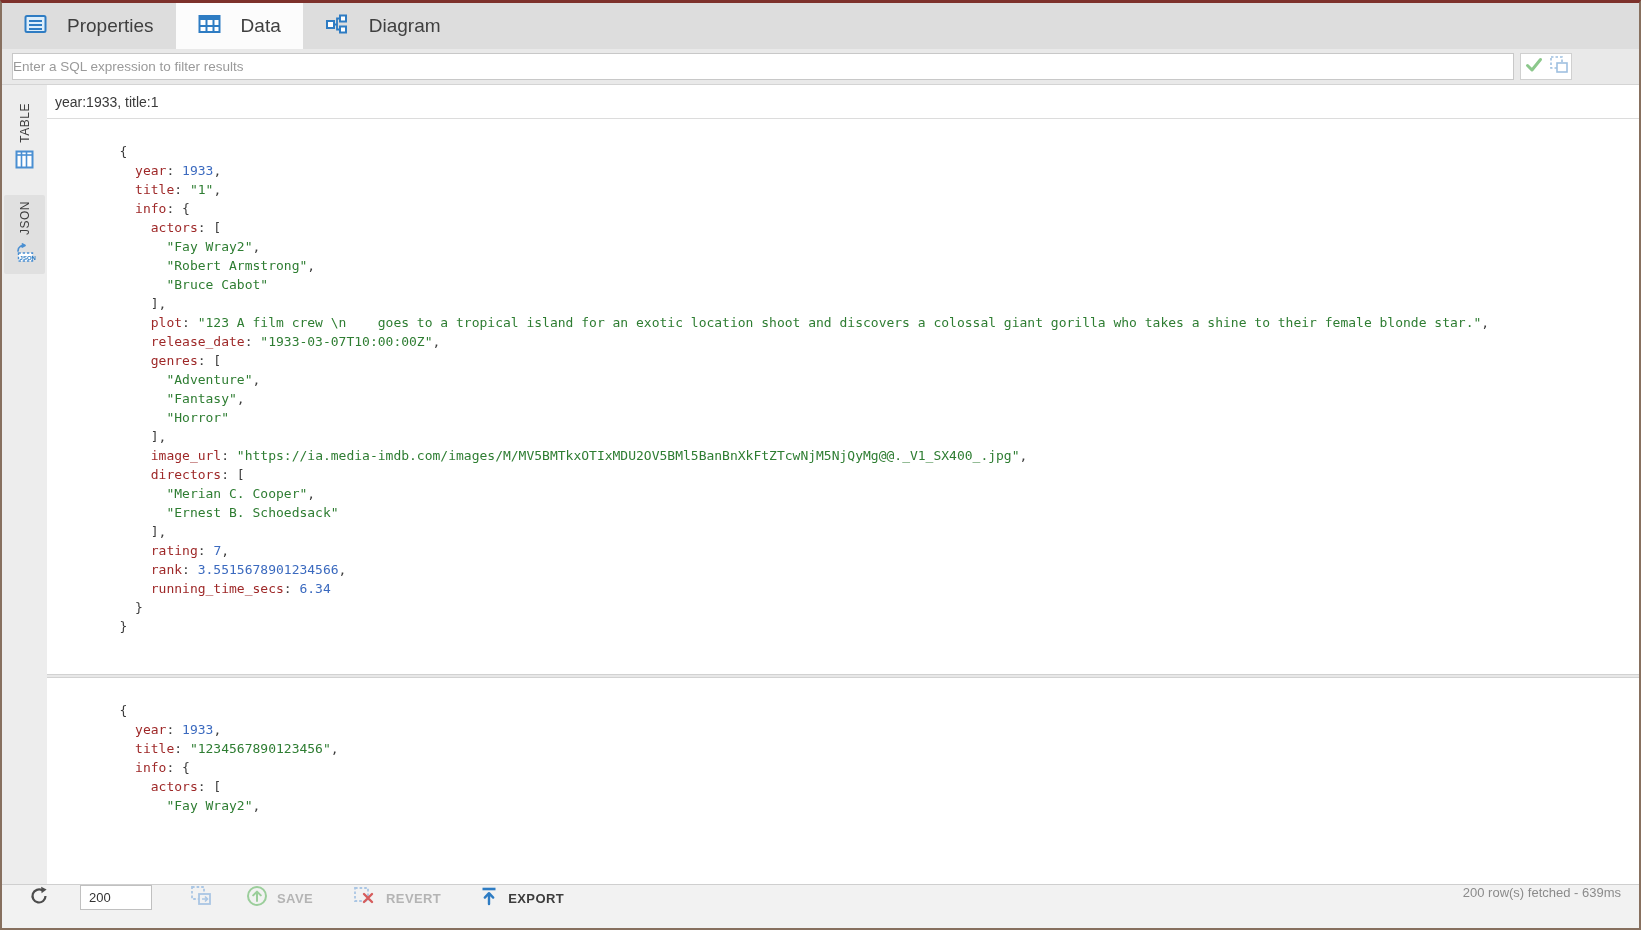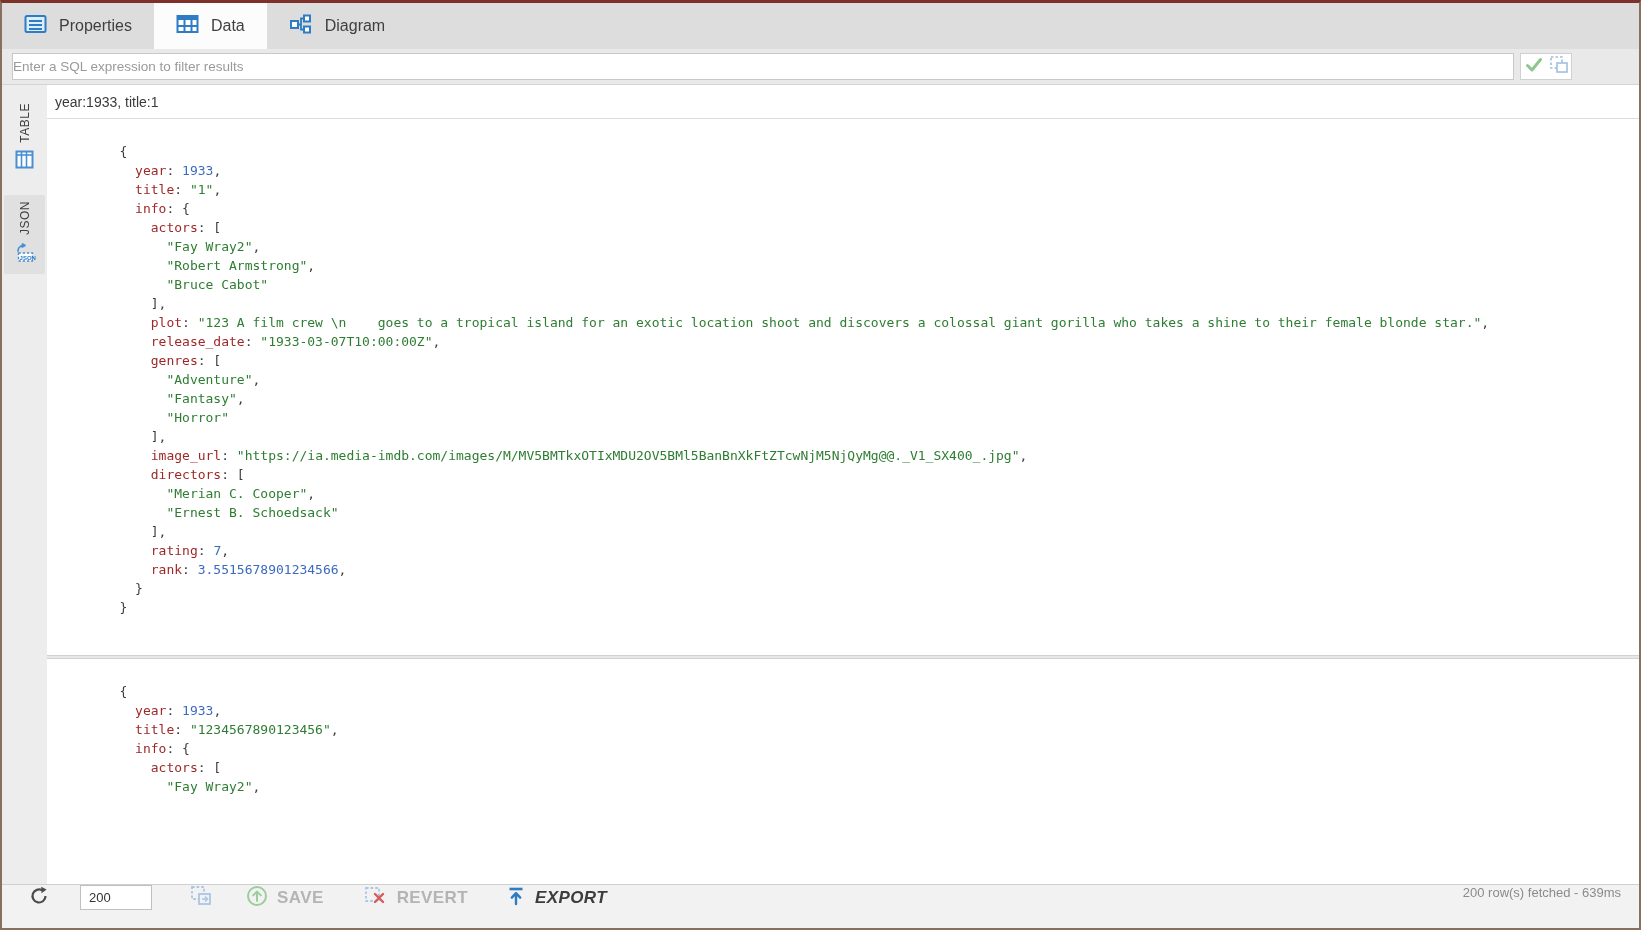--- a/index.html
+++ b/index.html
@@ -4,21 +4,21 @@
 <style>
   * { box-sizing: border-box; margin: 0; padding: 0; }
   body { font-family: "Liberation Sans", sans-serif; background:#fff; }
   .window{
     width:1641px; height:930px;
     border:2px solid #87705f; border-top:3px solid #7d312b;
     display:flex; flex-direction:column; background:#fff; overflow:hidden;
   }
   
   .tabbar{ height:46px; background:#dddddd; display:flex; align-items:stretch; flex:none; }
-  .tab{ display:flex; align-items:center; gap:12px; padding:0 22px; font-size:16px; color:#3f3f3f; cursor:default; }
+  .tab{ display:flex; align-items:center; gap:20px; padding:0 22px; font-size:19px; color:#3f3f3f; cursor:default; }
   .tab.active{ background:#fcfcfc; }
   .tab svg{ flex:none; }
   
   .filter-row{ height:36px; background:#e9e9e9; position:relative; flex:none; border-bottom:1px solid #d4d4d4;}
   .filter-input{
     position:absolute; left:10px; top:4px; width:1502px; height:27px;
     border:1px solid #c8c8c8; background:#fff; font-size:13.5px; color:#333;
     padding:0 0; outline:none; font-family:"Liberation Sans",sans-serif;
   }
   .filter-input::placeholder{ color:#9a9a9a; }
@@ -41,21 +41,21 @@
   .record-body{ padding:23px 0 38px 2px; }
   .json-line{ white-space:pre; font-family:"DejaVu Sans Mono", monospace; font-size:13px; line-height:19px; }
   .c-p{ color:#3c3c3c; }
   .c-k{ color:#9e2828; }
   .c-s{ color:#2e7d32; }
   .c-n{ color:#3b6abf; }
   .record-divider{ height:4px; background:#e8e8e8; border-top:1px solid #d2d2d2; border-bottom:1px solid #d2d2d2; }
   
   .statusbar{ height:44px; background:#f2f2f2; border-top:1px solid #cfcfcf; display:flex; align-items:flex-start; flex:none; }
   .sb-btn{ display:flex; align-items:center; gap:9px; }
-  .sb-label{ font-size:17px; font-weight:700; letter-spacing:0.4px; }
+  .sb-label{ font-size:13px; font-weight:700; letter-spacing:0.4px; }
   .sb-label.disabled{ color:#b4b4b4; }
   .sb-label.dark{ color:#3d3d3d; }
   .rowcount-input{
     width:72px; height:25px; border:1px solid #c0c0c0; background:#fff;
     font-size:13px; color:#333; padding:0 8px; outline:none; font-family:"Liberation Sans",sans-serif;
   }
   .status-text{ margin-left:auto; margin-right:18px; font-size:13px; color:#8b8b8b; }
 </style>
 </head>
 <body>
@@ -161,20 +161,21 @@
           <div class="json-line"><span class="c-p">               </span><span class="c-s">"Fantasy"</span><span class="c-p">,</span></div>
           <div class="json-line"><span class="c-p">               </span><span class="c-s">"Horror"</span></div>
           <div class="json-line"><span class="c-p">             ],</span></div>
           <div class="json-line"><span class="c-p">             </span><span class="c-k">image_url</span><span class="c-p">: </span><span class="c-s">"https://ia.media-imdb.com/images/M/MV5BMTkxOTIxMDU2OV5BMl5BanBnXkFtZTcwNjM5NjQyMg@@._V1_SX400_.jpg"</span><span class="c-p">,</span></div>
           <div class="json-line"><span class="c-p">             </span><span class="c-k">directors</span><span class="c-p">: [</span></div>
           <div class="json-line"><span class="c-p">               </span><span class="c-s">"Merian C. Cooper"</span><span class="c-p">,</span></div>
           <div class="json-line"><span class="c-p">               </span><span class="c-s">"Ernest B. Schoedsack"</span></div>
           <div class="json-line"><span class="c-p">             ],</span></div>
           <div class="json-line"><span class="c-p">             </span><span class="c-k">rating</span><span class="c-p">: </span><span class="c-n">7</span><span class="c-p">,</span></div>
           <div class="json-line"><span class="c-p">             </span><span class="c-k">rank</span><span class="c-p">: </span><span class="c-n">3.5515678901234566</span><span class="c-p">,</span></div>
+          <div class="json-line"><span class="c-p">             </span><span class="c-k">running_time_secs</span><span class="c-p">: </span><span class="c-n">6.34</span></div>
           <div class="json-line"><span class="c-p">           }</span></div>
           <div class="json-line"><span class="c-p">         }</span></div>
         </div>
         <div class="record-divider"></div>
         <div class="record-body">
           <div class="json-line"><span class="c-p">         {</span></div>
           <div class="json-line"><span class="c-p">           </span><span class="c-k">year</span><span class="c-p">: </span><span class="c-n">1933</span><span class="c-p">,</span></div>
           <div class="json-line"><span class="c-p">           </span><span class="c-k">title</span><span class="c-p">: </span><span class="c-s">"1234567890123456"</span><span class="c-p">,</span></div>
           <div class="json-line"><span class="c-p">           </span><span class="c-k">info</span><span class="c-p">: {</span></div>
           <div class="json-line"><span class="c-p">             </span><span class="c-k">actors</span><span class="c-p">: [</span></div>
@@ -209,21 +210,21 @@
     </div>
     <div class="sb-btn" style="margin-left:40px;">
       <span>
         <svg width="24" height="22" viewBox="0 0 24 22">
             <rect x="2" y="3" width="13" height="13" fill="none" stroke="#aac6e4" stroke-width="1.8" stroke-dasharray="2.6,2"></rect>
             <path d="M11 9 L19 17 M19 9 L11 17" stroke="#d65c5c" stroke-width="2.4" stroke-linecap="round"></path>
           </svg>
       </span>
       <span class="sb-label disabled">REVERT</span>
     </div>
-    <div class="sb-btn" style="margin-left:38px;font-style:italic;">
+    <div class="sb-btn" style="margin-left:38px;">
       <span>
         <svg width="20" height="22" viewBox="0 0 20 22">
             <line x1="3.5" y1="4" x2="16.5" y2="4" stroke="#2e7cc3" stroke-width="2.6"></line>
             <path d="M10 19 V9 M5.8 12.6 L10 8.2 L14.2 12.6" fill="none" stroke="#2e7cc3" stroke-width="2.4" stroke-linecap="round" stroke-linejoin="round"></path>
           </svg>
       </span>
       <span class="sb-label dark">EXPORT</span>
     </div>
     <span class="status-text">200 row(s) fetched - 639ms</span>
   </div>

